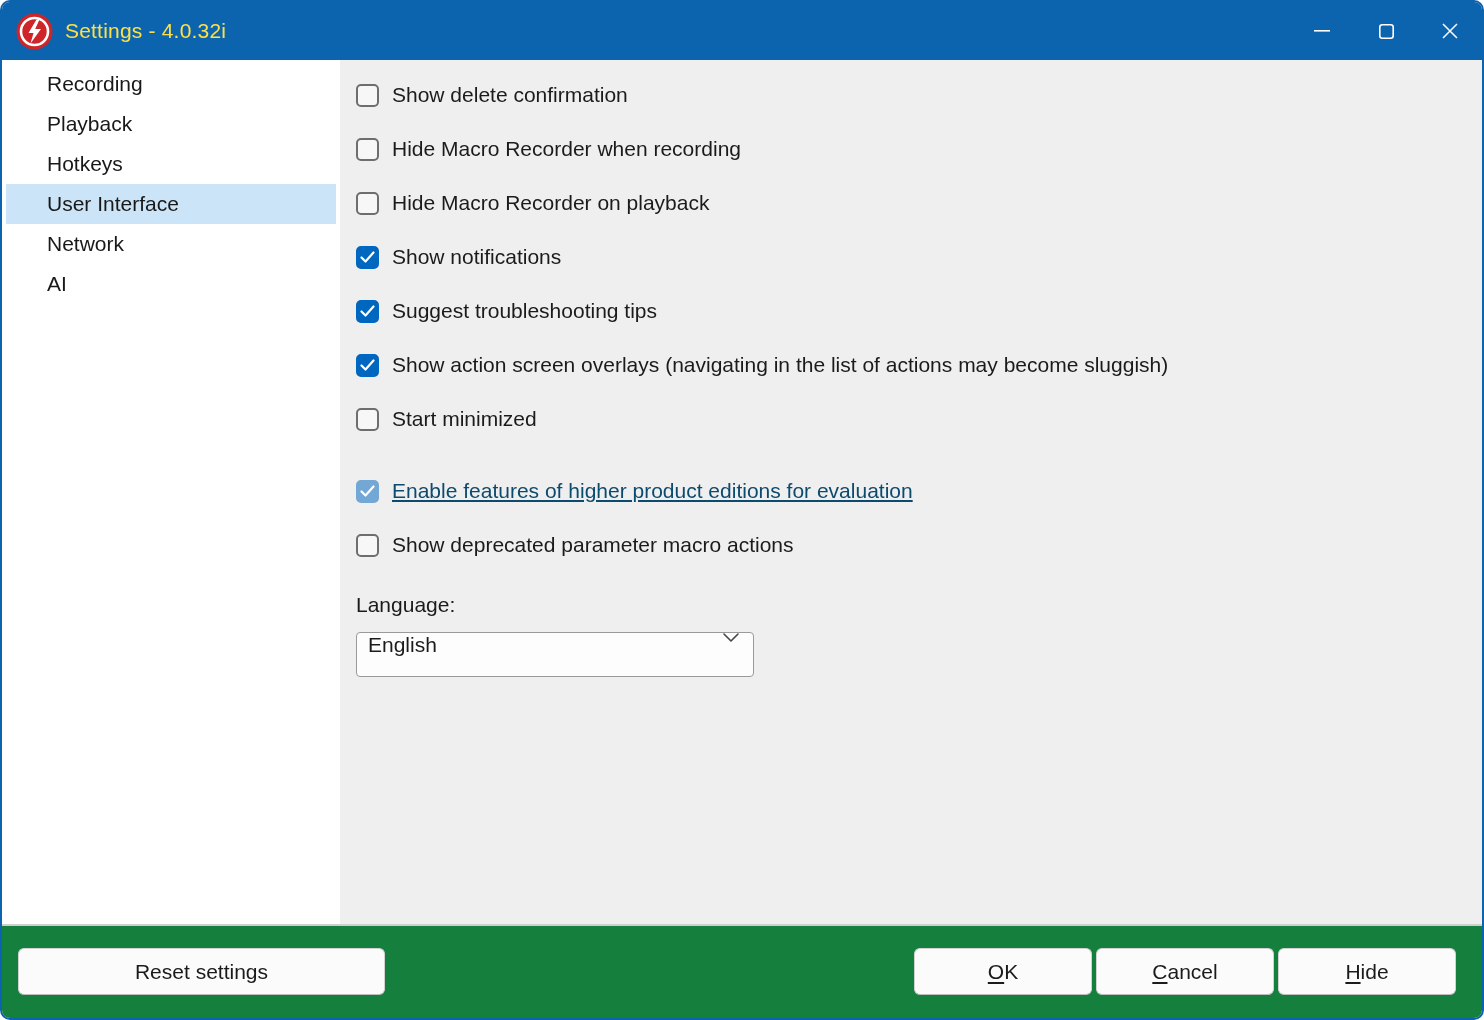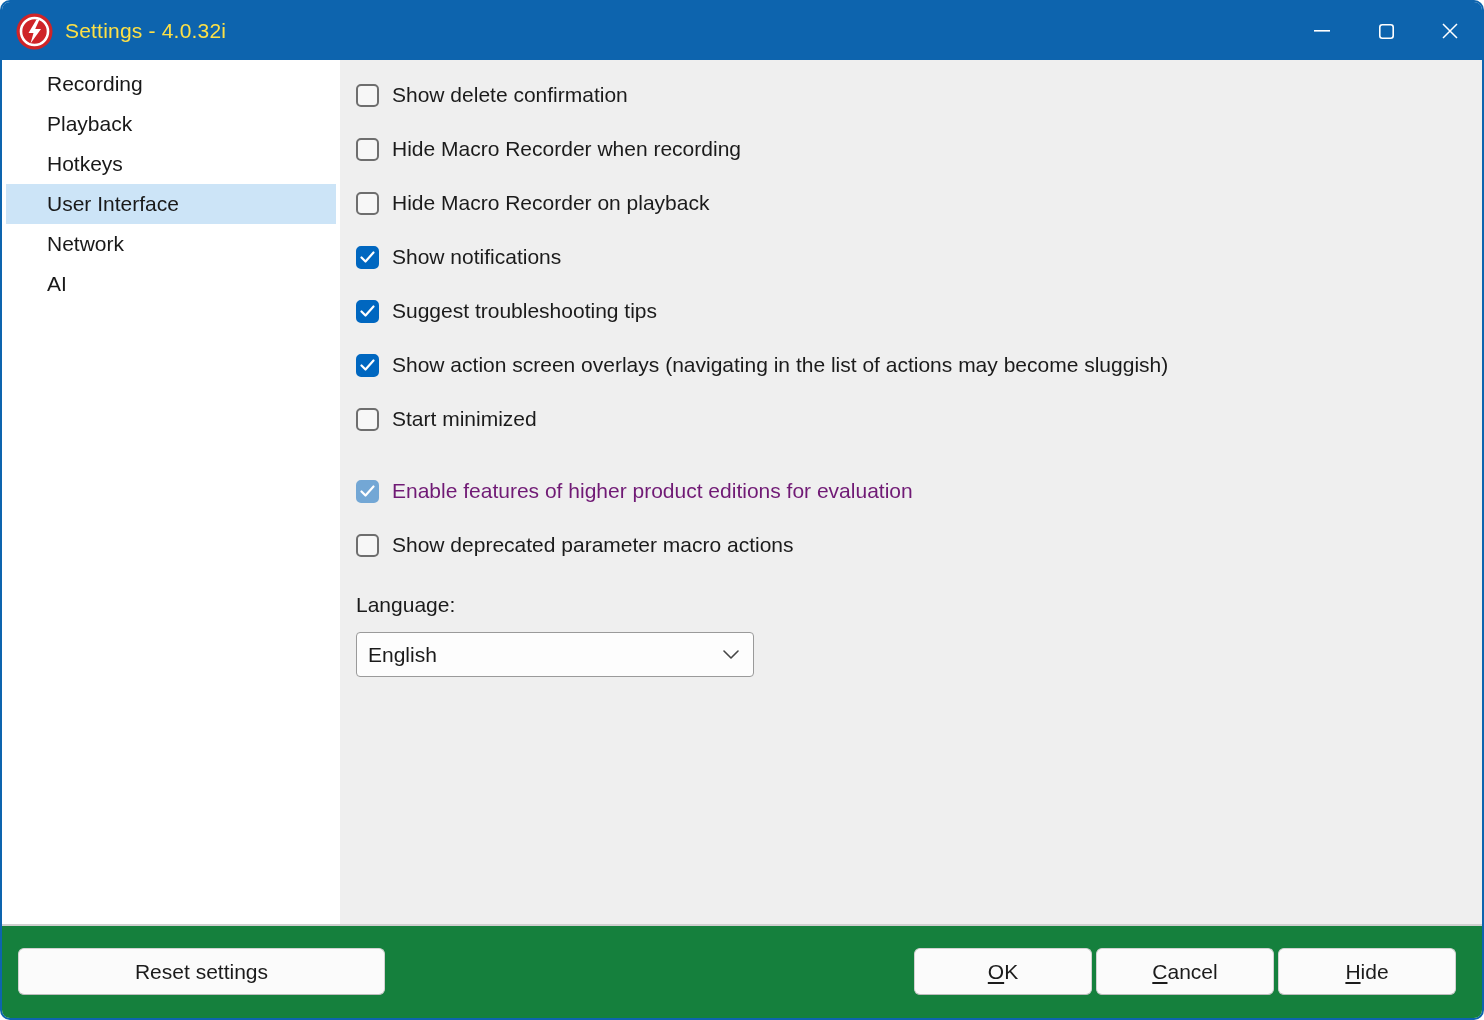--- a/index.html
+++ b/index.html
@@ -65,31 +65,31 @@
     width: 23px; height: 23px; flex: 0 0 23px;
     border: 2px solid #6e6e6e; border-radius: 5px;
     background: #f7f7f7;
     display: flex; align-items: center; justify-content: center;
     margin-right: 13px;
   }
   .cb .check { display: none; }
   .row.checked .cb { background: #0067c0; border-color: #0067c0; }
   .row.checked .cb .check { display: block; }
   .row.disabled .cb { background: #73a7d5; border-color: #73a7d5; }
-  .row.disabled .lbl { color: #701a75; }
+  .row.disabled .lbl { color: #0c4a6e; text-decoration: underline; }
   .lbl { font-size: 21px; color: #1b1b1b; white-space: nowrap; }
 
   .language-label { margin-top: 20px; font-size: 21px; line-height: 26px; }
   .dropdown {
     margin-top: 14px;
     width: 398px; height: 45px;
     background: #fdfdfd;
     border: 1px solid #9a9a9a;
     border-radius: 4px;
-    display: flex; align-items: center;
+    display: flex; align-items: flex-start;
     padding: 0 14px 0 11px;
     font-size: 21px;
     cursor: default;
   }
   .dropdown .chevron { margin-left: auto; }
 
   
   .footer {
     flex: 0 0 94px;
     background: #15803d;

